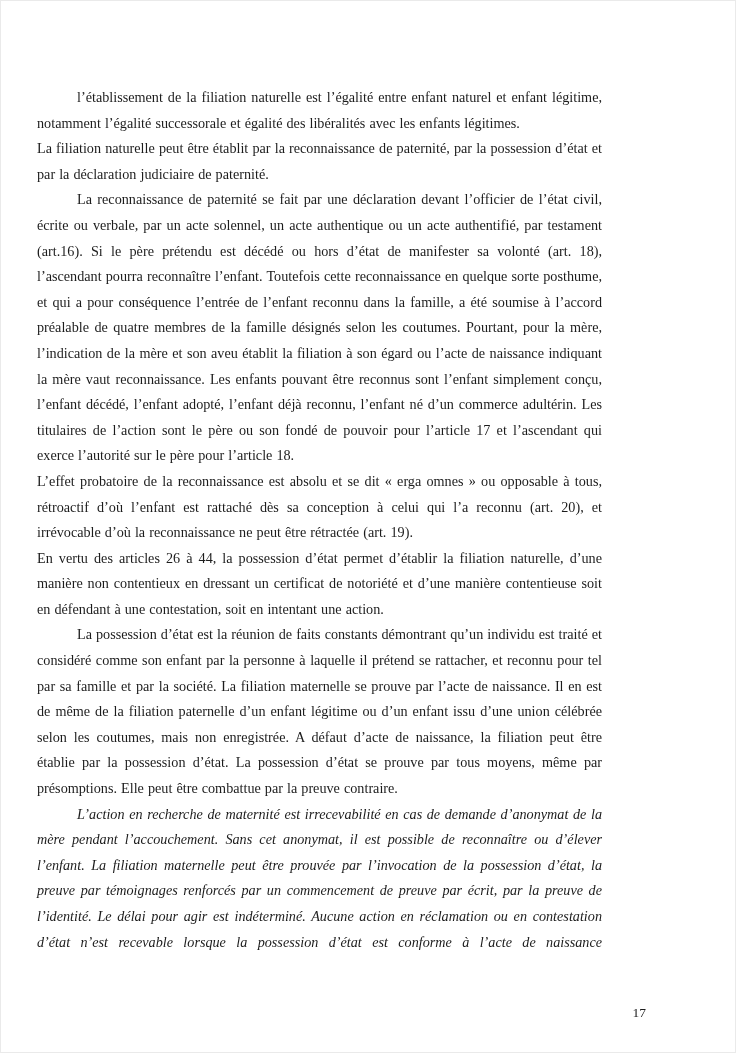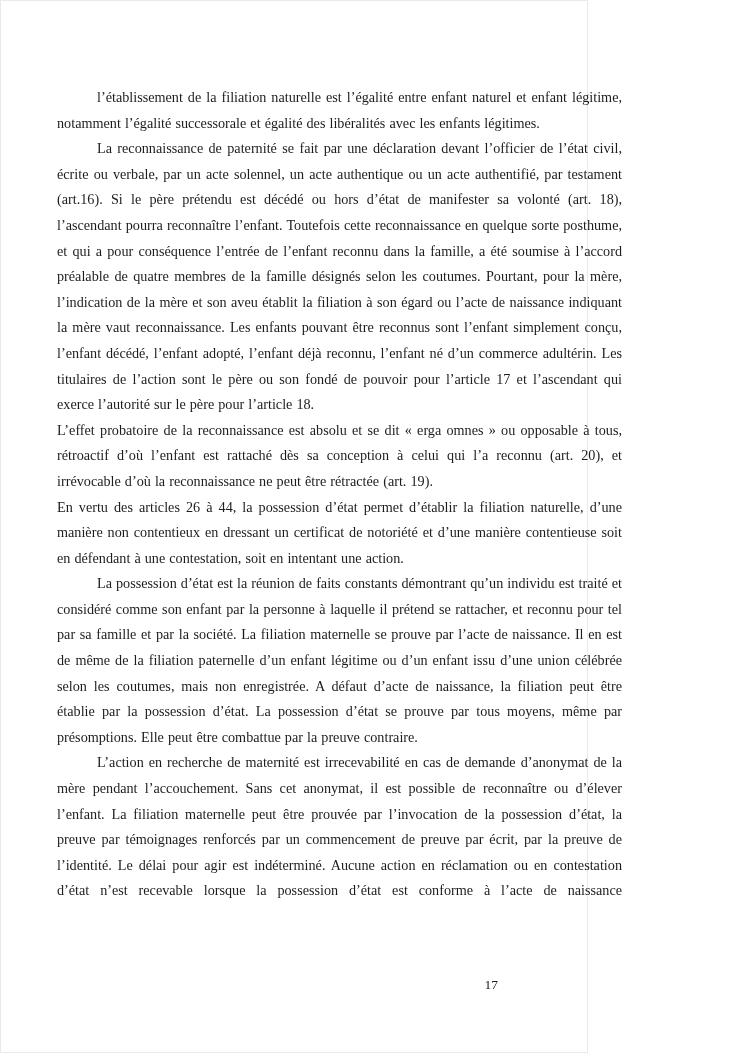--- a/index.html
+++ b/index.html
@@ -13,62 +13,64 @@
     height: 1053px;
     position: relative;
     font-family: "Liberation Serif", "DejaVu Serif", serif;
     color: #1c1c1c;
     overflow: hidden;
   }
   .page {
     position: absolute;
     top: 0;
     left: 0;
-    width: 588px;
+    width: 736px;
     height: 1053px;
     background: #ffffff;
     box-sizing: border-box;
-    padding: 84px 89px 0 56px;
+    padding: 84px 89px 0 36px;
     border: 1px solid #eaeaea;
   }
   .body-text {
     width: 565px;
   }
   .body-text p {
     margin: 0;
     padding: 0;
     font-size: 14.2px;
     line-height: 25.6px;
     text-align: justify;
     word-spacing: 0.5px;
   }
   p.indent {
     text-indent: 40px;
   }
   p.justify-last {
     text-align-last: justify;
+    font-style: italic;
   }
   .page-number {
     position: absolute;
-    top: 976px;
+    top: 1004px;
     right: 89px;
     font-size: 13.5px;
     line-height: 16px;
     color: #1c1c1c;
   }
 </style>
 </head>
 <body>
 
 <div class="page">
 
   <div class="body-text">
 
     <p class="indent">l’établissement de la filiation naturelle est l’égalité entre enfant naturel et enfant légitime, notamment l’égalité successorale et égalité des libéralités avec les enfants légitimes.</p>
 
+    <p>La filiation naturelle peut être établit par la reconnaissance de paternité, par la possession d’état et par la déclaration judiciaire de paternité.</p>
 
     <p class="indent">La reconnaissance de paternité se fait par une déclaration devant l’officier de l’état civil, écrite ou verbale, par un acte solennel, un acte authentique ou un acte authentifié, par testament (art.16).  Si le père prétendu est décédé ou hors d’état de manifester sa volonté (art. 18), l’ascendant pourra reconnaître l’enfant. Toutefois cette reconnaissance en quelque sorte posthume, et qui a pour conséquence l’entrée de l’enfant reconnu dans la famille, a été soumise à l’accord préalable de quatre membres de la famille désignés selon les coutumes. Pourtant, pour la mère, l’indication de la mère et son aveu établit la filiation à son égard ou l’acte de naissance indiquant la mère vaut reconnaissance. Les enfants pouvant être reconnus sont l’enfant simplement conçu, l’enfant décédé, l’enfant adopté, l’enfant déjà reconnu, l’enfant né d’un commerce adultérin. Les titulaires de l’action sont le père ou son fondé de pouvoir pour l’article 17 et l’ascendant qui exerce l’autorité sur le père pour l’article 18.</p>
 
     <p>L’effet probatoire de la reconnaissance est absolu et se dit « erga omnes » ou opposable à tous, rétroactif d’où l’enfant est rattaché dès sa conception à celui qui l’a reconnu (art. 20), et irrévocable d’où la reconnaissance ne peut être rétractée (art. 19).</p>
 
     <p>En vertu des articles 26 à 44, la possession d’état permet d’établir la filiation naturelle, d’une manière non contentieux en dressant un certificat de notoriété et d’une manière contentieuse soit en défendant à une contestation, soit en intentant une action.</p>
 
     <p class="indent">La possession d’état est la réunion de faits constants démontrant qu’un individu est traité et considéré comme son enfant par la personne à laquelle il prétend se rattacher, et reconnu pour tel par sa famille et par la société. La filiation maternelle se prouve par l’acte de naissance. Il en est de même de la filiation paternelle d’un enfant légitime ou d’un enfant issu d’une union célébrée selon les coutumes, mais non enregistrée. A défaut d’acte de naissance, la filiation peut être établie par la possession d’état. La possession d’état se prouve par tous moyens, même par présomptions. Elle peut être combattue par la preuve contraire.</p>
 
     <p class="indent justify-last">L’action en recherche de maternité est irrecevabilité en cas de demande d’anonymat de la mère pendant l’accouchement. Sans cet anonymat, il est possible de reconnaître ou d’élever l’enfant. La filiation maternelle peut être prouvée par l’invocation de la possession d’état, la preuve par témoignages renforcés par un commencement de preuve par écrit, par la preuve de l’identité. Le délai pour agir est indéterminé. Aucune action en réclamation ou en contestation d’état n’est recevable lorsque la possession d’état est conforme à l’acte de naissance</p>

